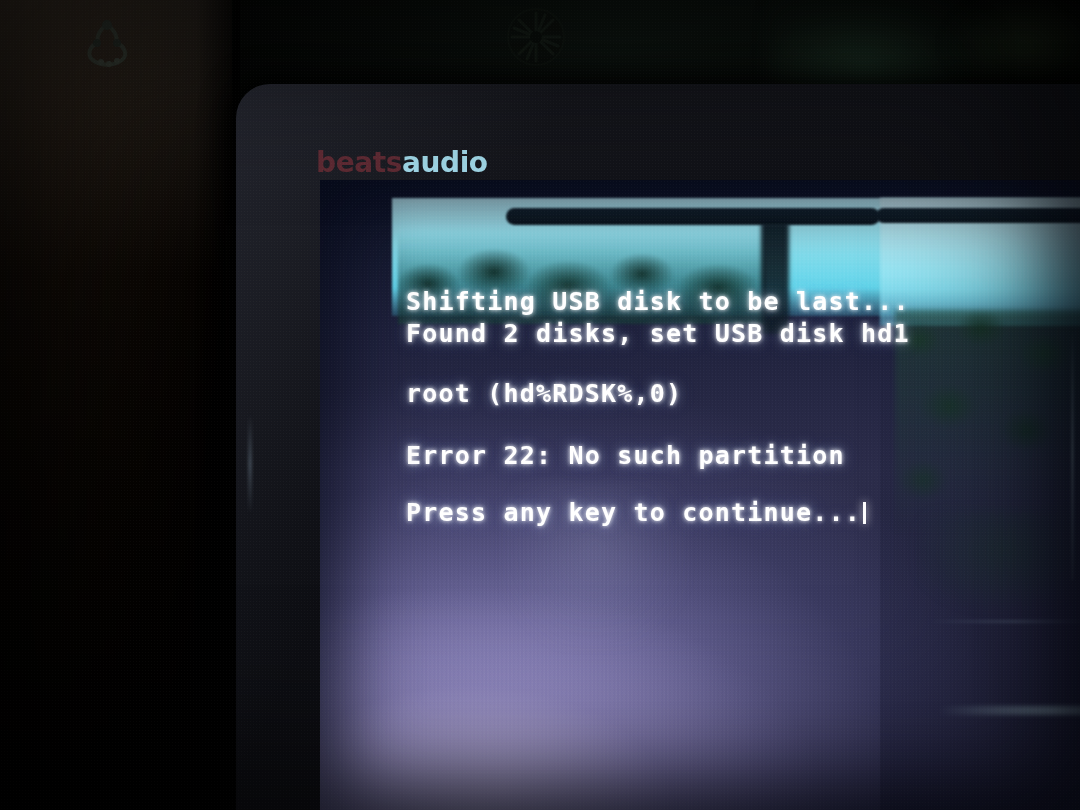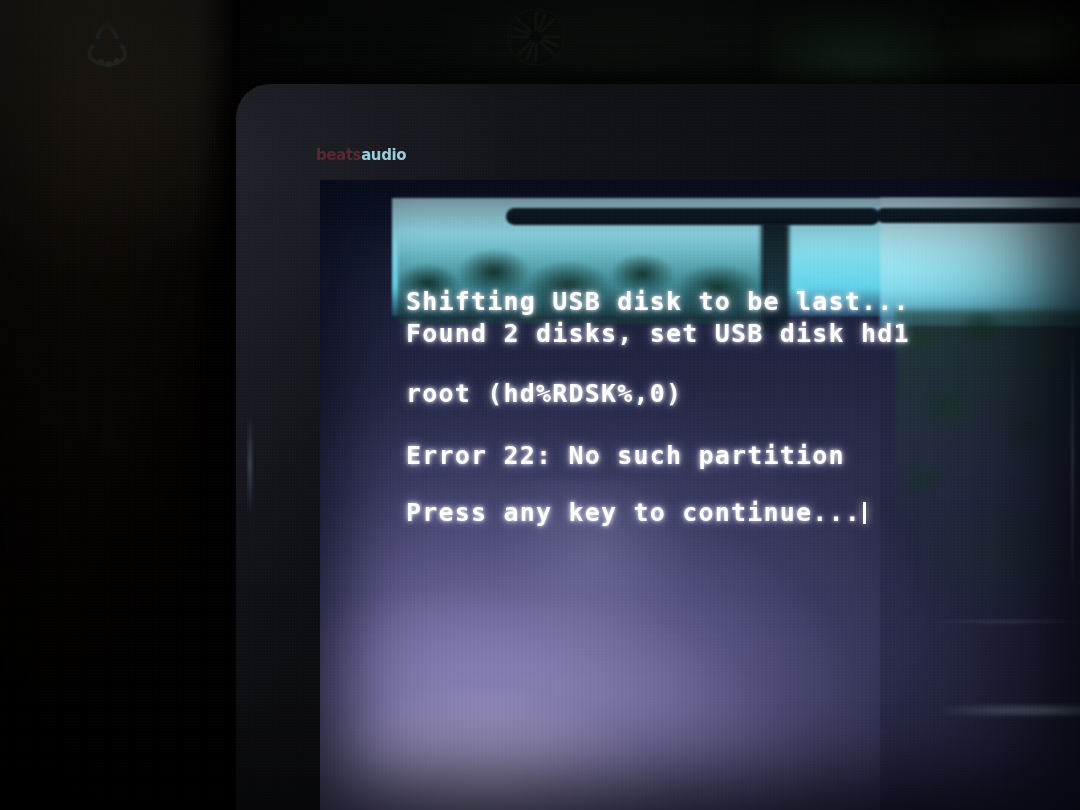--- a/index.html
+++ b/index.html
@@ -114,21 +114,21 @@
     position: absolute;
     left: 12px; top: 330px;
     width: 4px; height: 100px;
     background: linear-gradient(180deg, rgba(150,170,190,0.0), rgba(150,175,195,0.30), rgba(150,170,190,0.0));
     filter: blur(1.6px);
   }
 
   .beats-logo {
     position: absolute;
     left: 80px; top: 62px;
-    font-size: 15px;
+    font-size: 28px;
     letter-spacing: -0.4px;
     font-family: "DejaVu Sans", sans-serif;
     font-weight: 700;
     white-space: nowrap;
     filter: blur(0.55px);
   }
   .beats-logo .b-mark { color: #5e2a33; }
   .beats-logo .b-word { color: #9fd6e6; }
 
   

